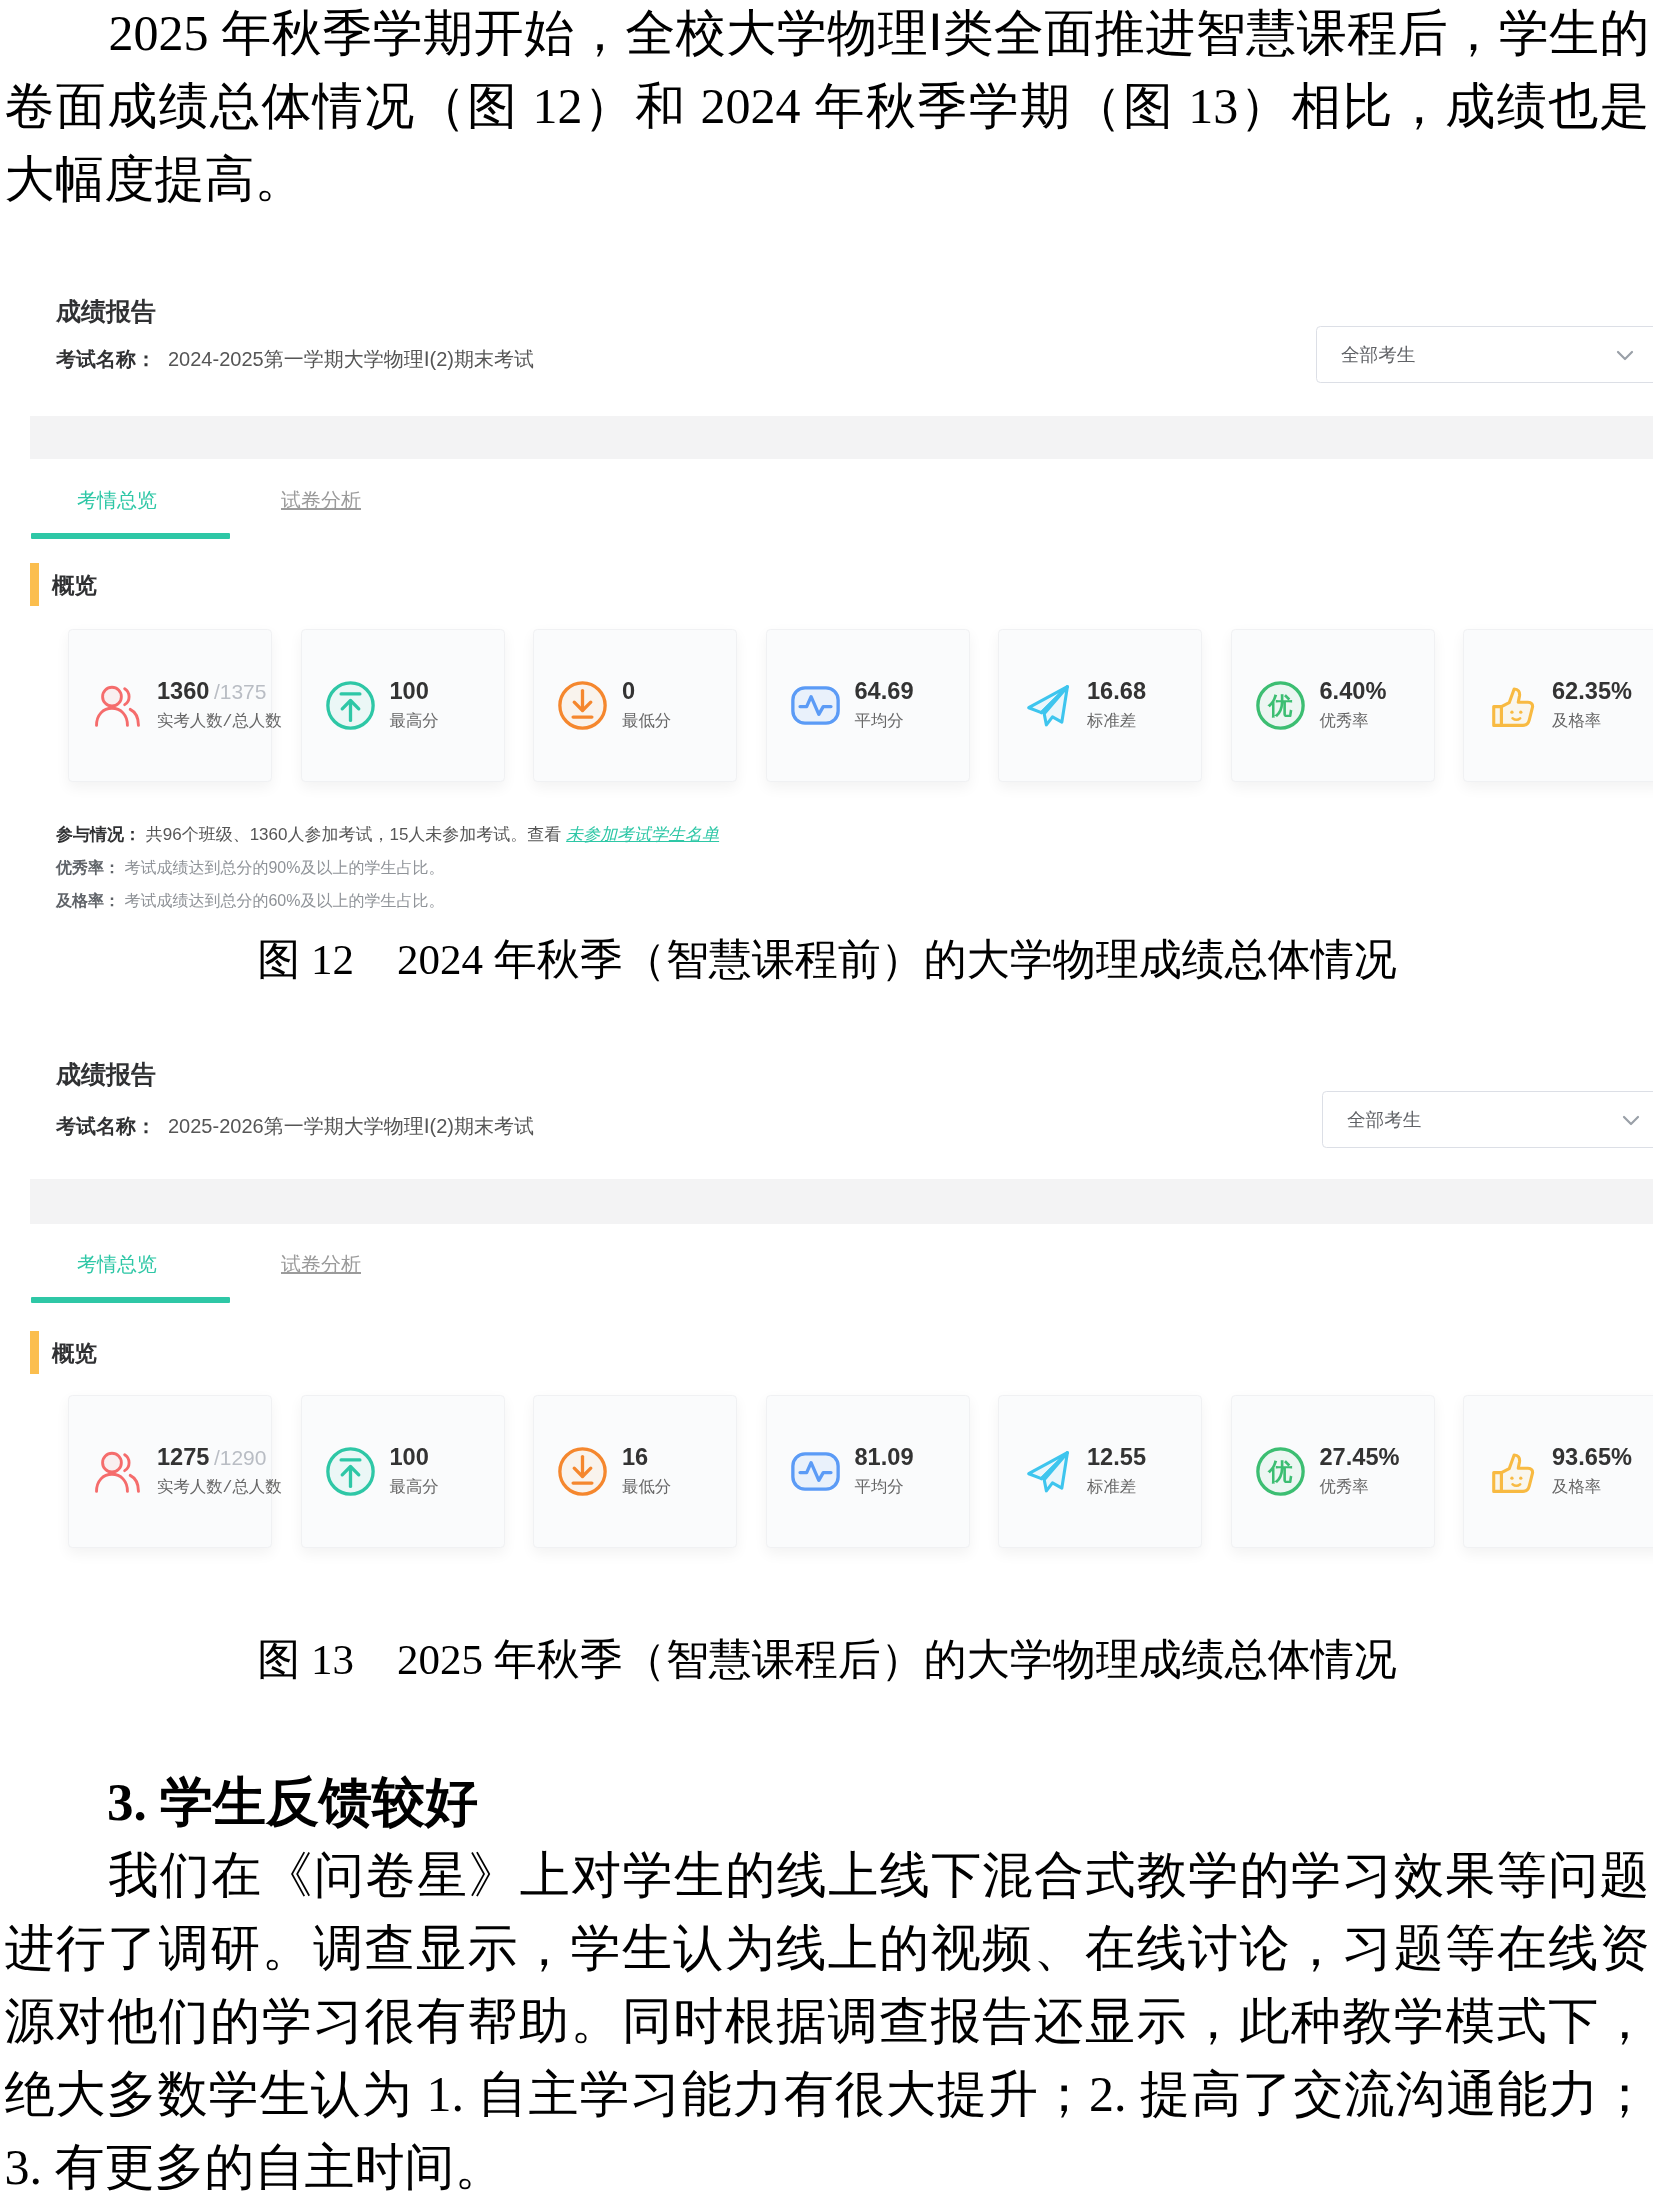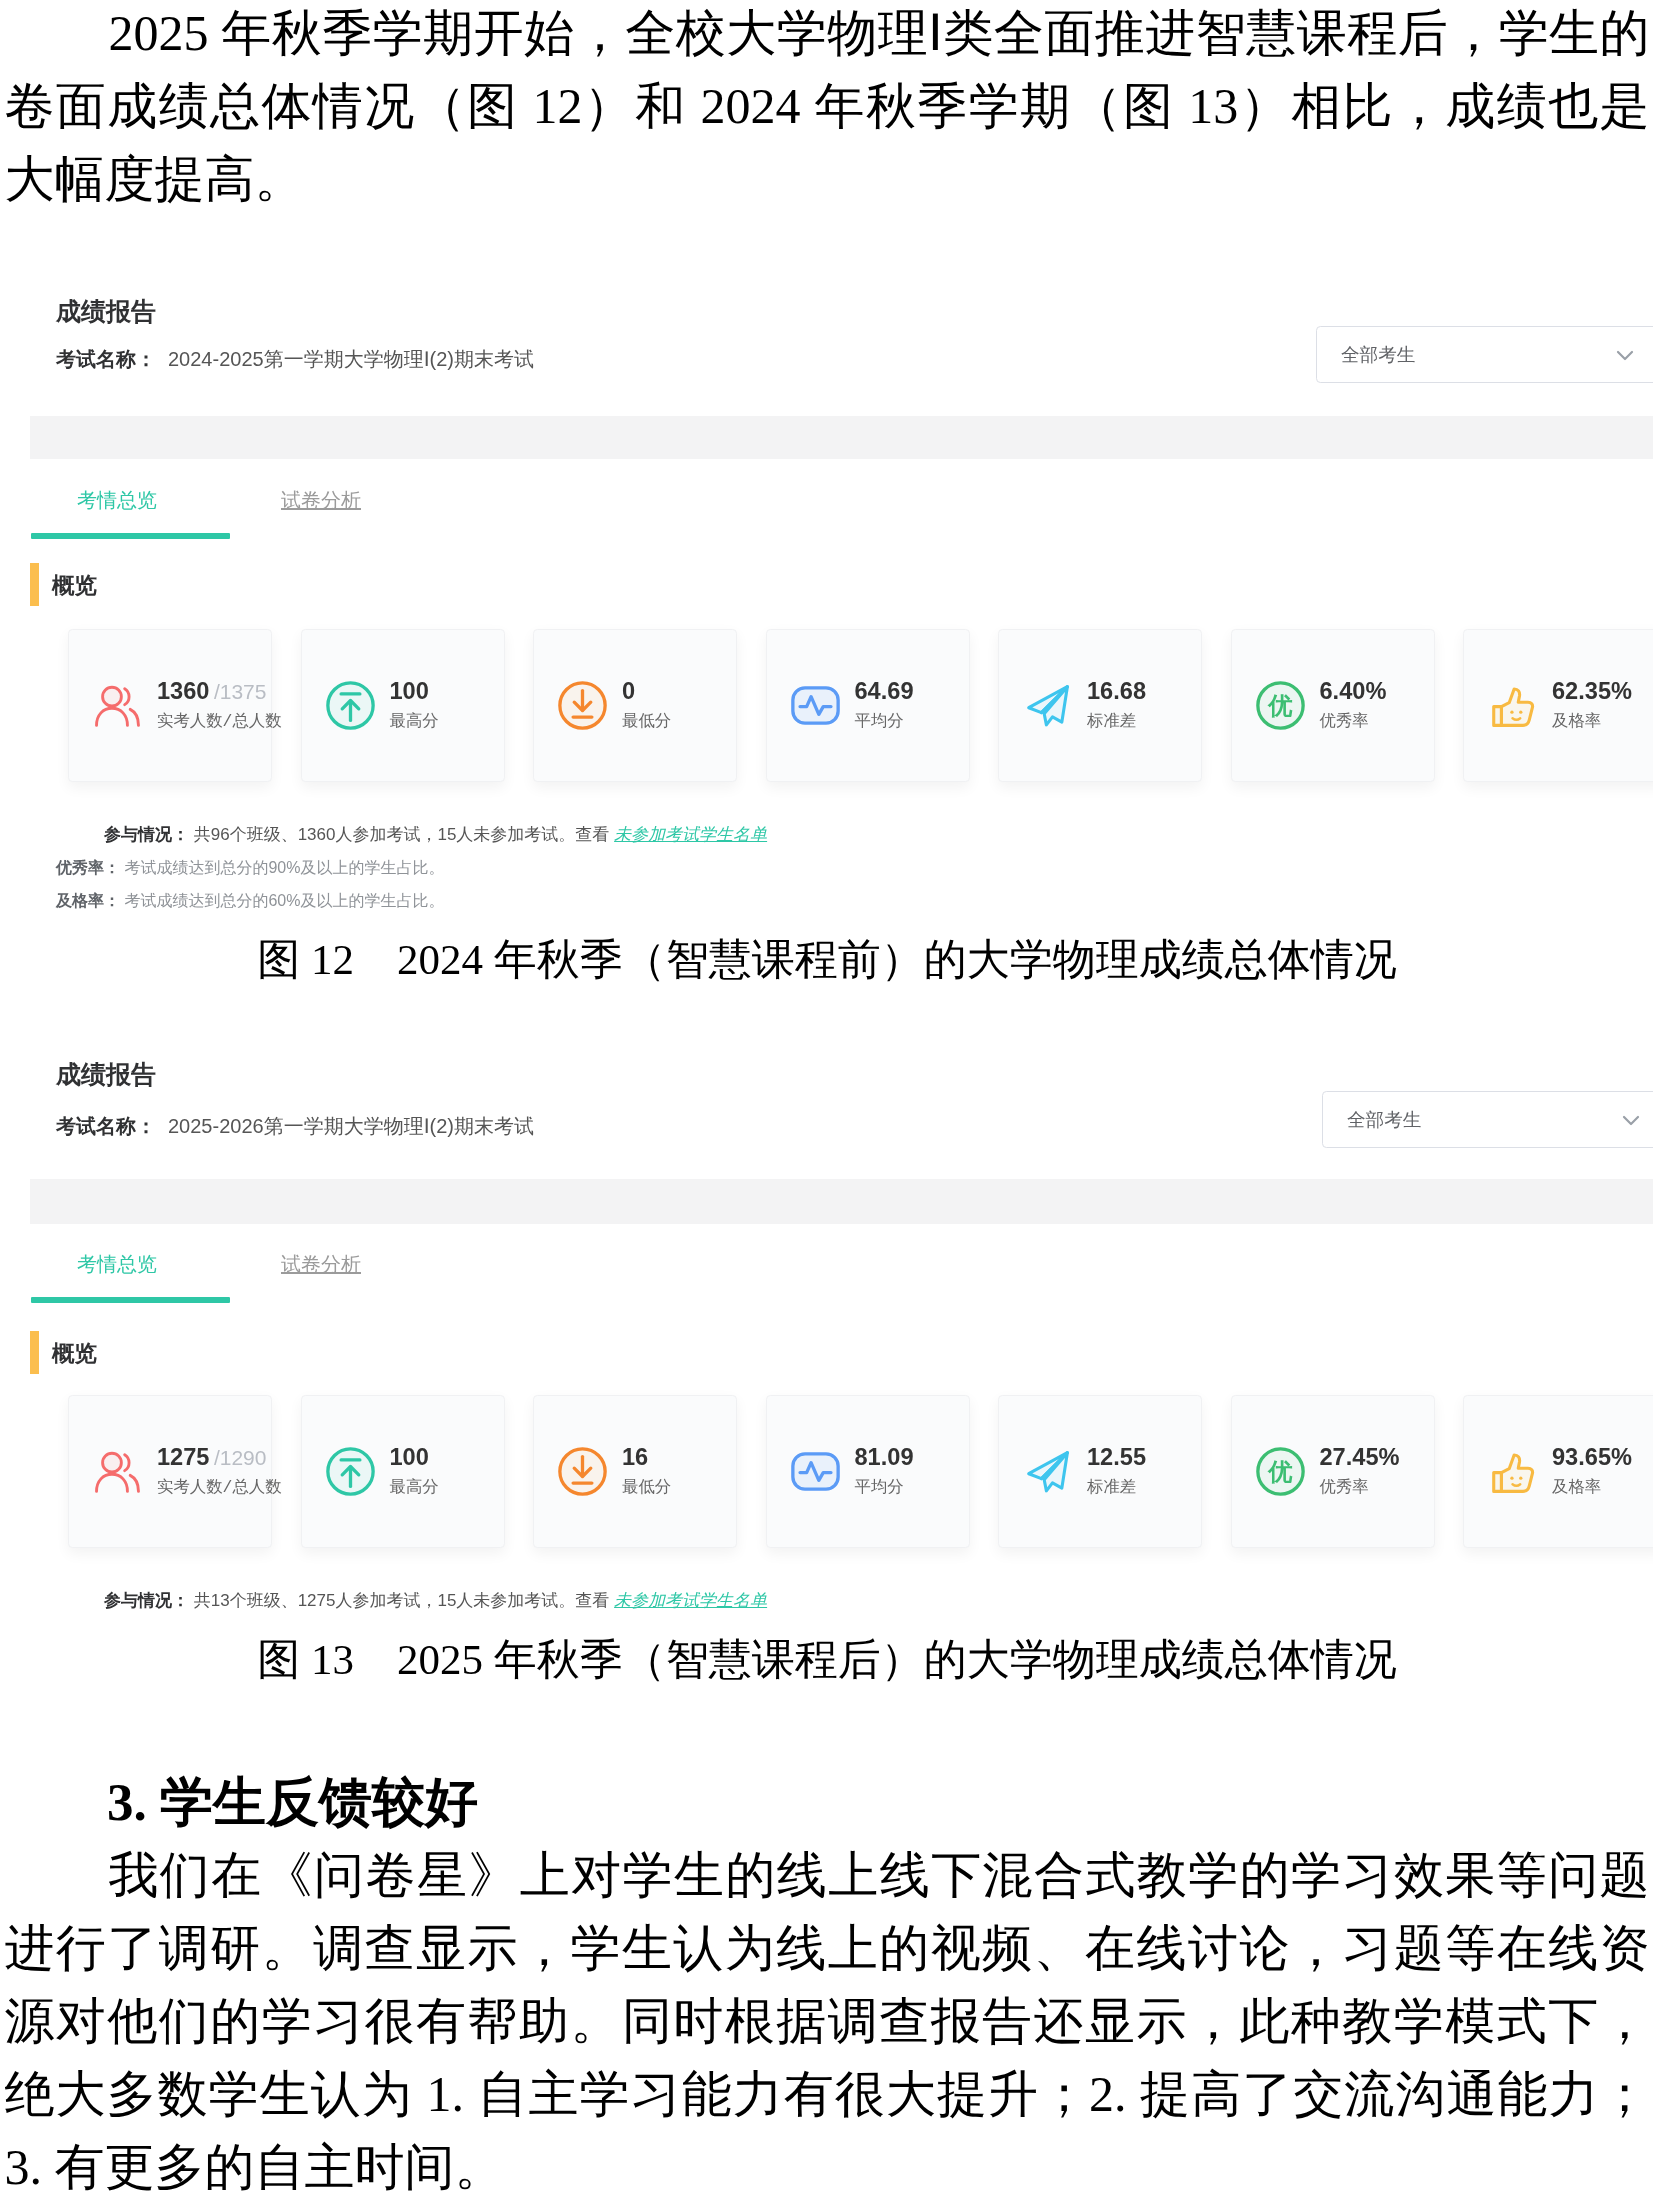--- a/index.html
+++ b/index.html
@@ -78,21 +78,21 @@
   .card-text{margin-left:13px;min-width:0;}
   .card-value{font-size:23.6px;font-weight:bold;color:#333;line-height:1.05;white-space:nowrap;}
   .card-total{font-size:21px;font-weight:normal;color:#b9bdc4;margin-left:4.4px;}
   .card-label{font-size:16.4px;color:#666;margin-top:6.6px;white-space:nowrap;font-family:Liberation Mono, monospace;}
 
   .ci-red{color:var(--red,#F56C6C);} .ci-teal{color:var(--teal,#2EC7A6);}
   .ci-orange{color:var(--orange,#F5872E);} .ci-blue{color:var(--blue,#5B9BF6);}
   .ci-cyan{color:var(--cyan,#3EC5EE);} .ci-green{color:var(--green,#3CBE72);}
   .ci-gold{color:var(--gold,#F8BA42);}
 
-  .participation{position:absolute;left:26px;font-size:17px;white-space:nowrap;margin-left:48px;}
+  .participation{position:absolute;left:26px;font-size:17px;white-space:nowrap;}
   #shot1 .participation{top:538px;}
   #shot2 .participation{top:545px;}
   .part-label{font-weight:bold;color:#303133;}
   .part-text{color:#555;}
   .absent-link{color:var(--accent,#2EC7A6);font-style:italic;text-decoration:underline;cursor:pointer;}
 
   .note-line{position:absolute;left:26px;font-size:16px;white-space:nowrap;}
   #note-excellent{top:573px;}
   #note-pass{top:606px;}
   .note-label{font-weight:bold;color:#5f6368;}
@@ -368,25 +368,20 @@
             <path d="M24 35.5q3.6 2.8 7 0" stroke-width="2.2"></path>
           </svg>
         </span>
         <div class="card-text">
           <div class="card-value">93.65%</div>
           <div class="card-label">及格率</div>
         </div>
       </div>
     </div>
 
-    <div class="participation">
-      <span class="part-label">参与情况：</span>
-      <span class="part-text">共13个班级、1275人参加考试，15人未参加考试。查看 </span>
-      <span class="absent-link">未参加考试学生名单</span>
-    </div>
   </div>
 
   <div class="fig-caption" id="caption-13">图 13　2025 年秋季（智慧课程后）的大学物理成绩总体情况</div>
 
   <div class="sec-heading">3. 学生反馈较好</div>
 
   <div class="doc-par" id="p-feedback">我们在《问卷星》上对学生的线上线下混合式教学的学习效果等问题进行了调研。调查显示，学生认为线上的视频、在线讨论，习题等在线资源对他们的学习很有帮助。同时根据调查报告还显示，此种教学模式下，绝大多数学生认为 1.  自主学习能力有很大提升；2.  提高了交流沟通能力；3. 有更多的自主时间。</div>
 
 </div>
 

